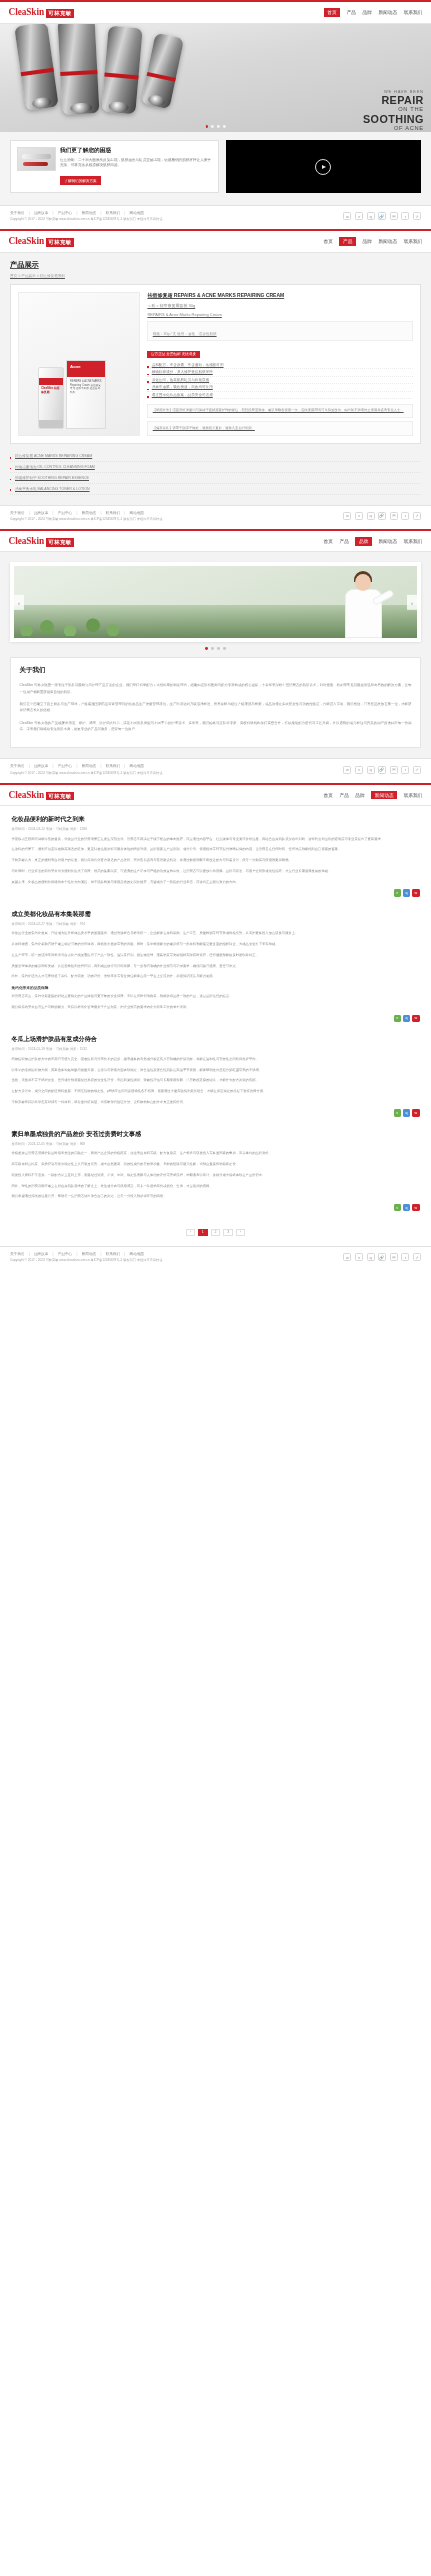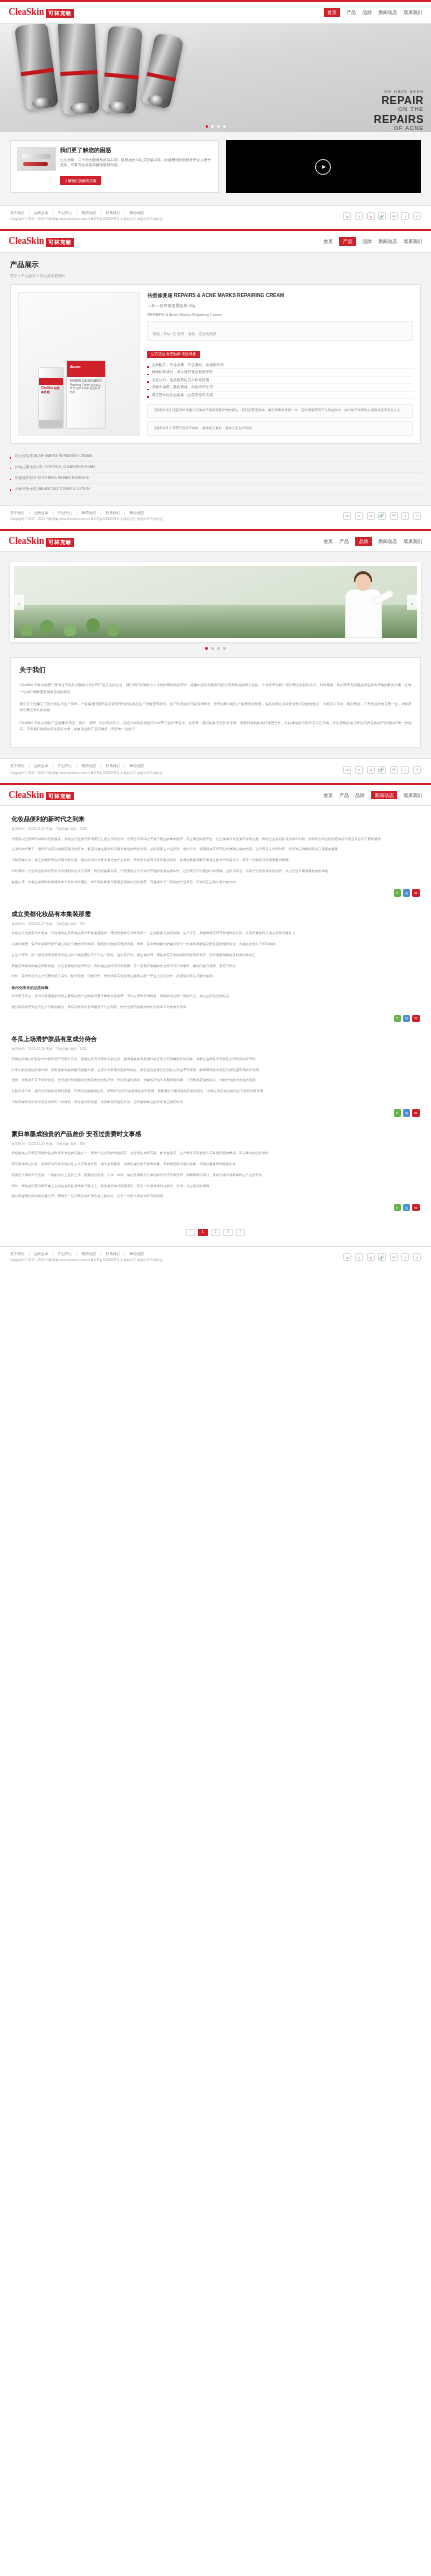--- a/index.html
+++ b/index.html
@@ -214,21 +214,21 @@
     font-size:4px;
     color:#9a9a9a;
     font-style:normal;
     cursor:pointer;
   }
 
   
   .sec-divider{ height:2.2px; background:#d0202a; }
 
   
-  .prod-wrap{ background:#f3f3f3; padding:7.2px 10px 10px; }
+  .prod-wrap{ background:#f3f3f3; padding:7.2px 10px 10px;text-decoration:underline; }
   .prod-title{
     font-size:7.2px; font-weight:bold; color:#222; margin:0 0 4.3px;
   }
   .breadcrumb{
     font-size:3.6px; color:#999; margin-bottom:5.7px;
   }
   .prod-card{
     background:#fff; border:0.7px solid #e2e2e2; padding:7.2px;
     display:flex; gap:7.2px;
   }
@@ -441,21 +441,21 @@
         </div>
       <div class="barrel b4">
           <div class="ring" style="top:40px"></div>
           <div class="lens"></div>
         </div>
     </div>
     <div class="hero-caption">
       <div class="hc-small">WE HAVE BEEN</div>
       <div class="hc-big">REPAIR</div>
       <div class="hc-mid">ON THE</div>
-      <div class="hc-big">REPAIRS</div>
+      <div class="hc-big">SOOTHING</div>
       <div class="hc-mid">OF ACNE</div>
     </div>
     <div class="hero-dots">
       <i class="on"></i>
       <i></i>
       <i></i>
       <i></i>
     </div>
   </div>
 

